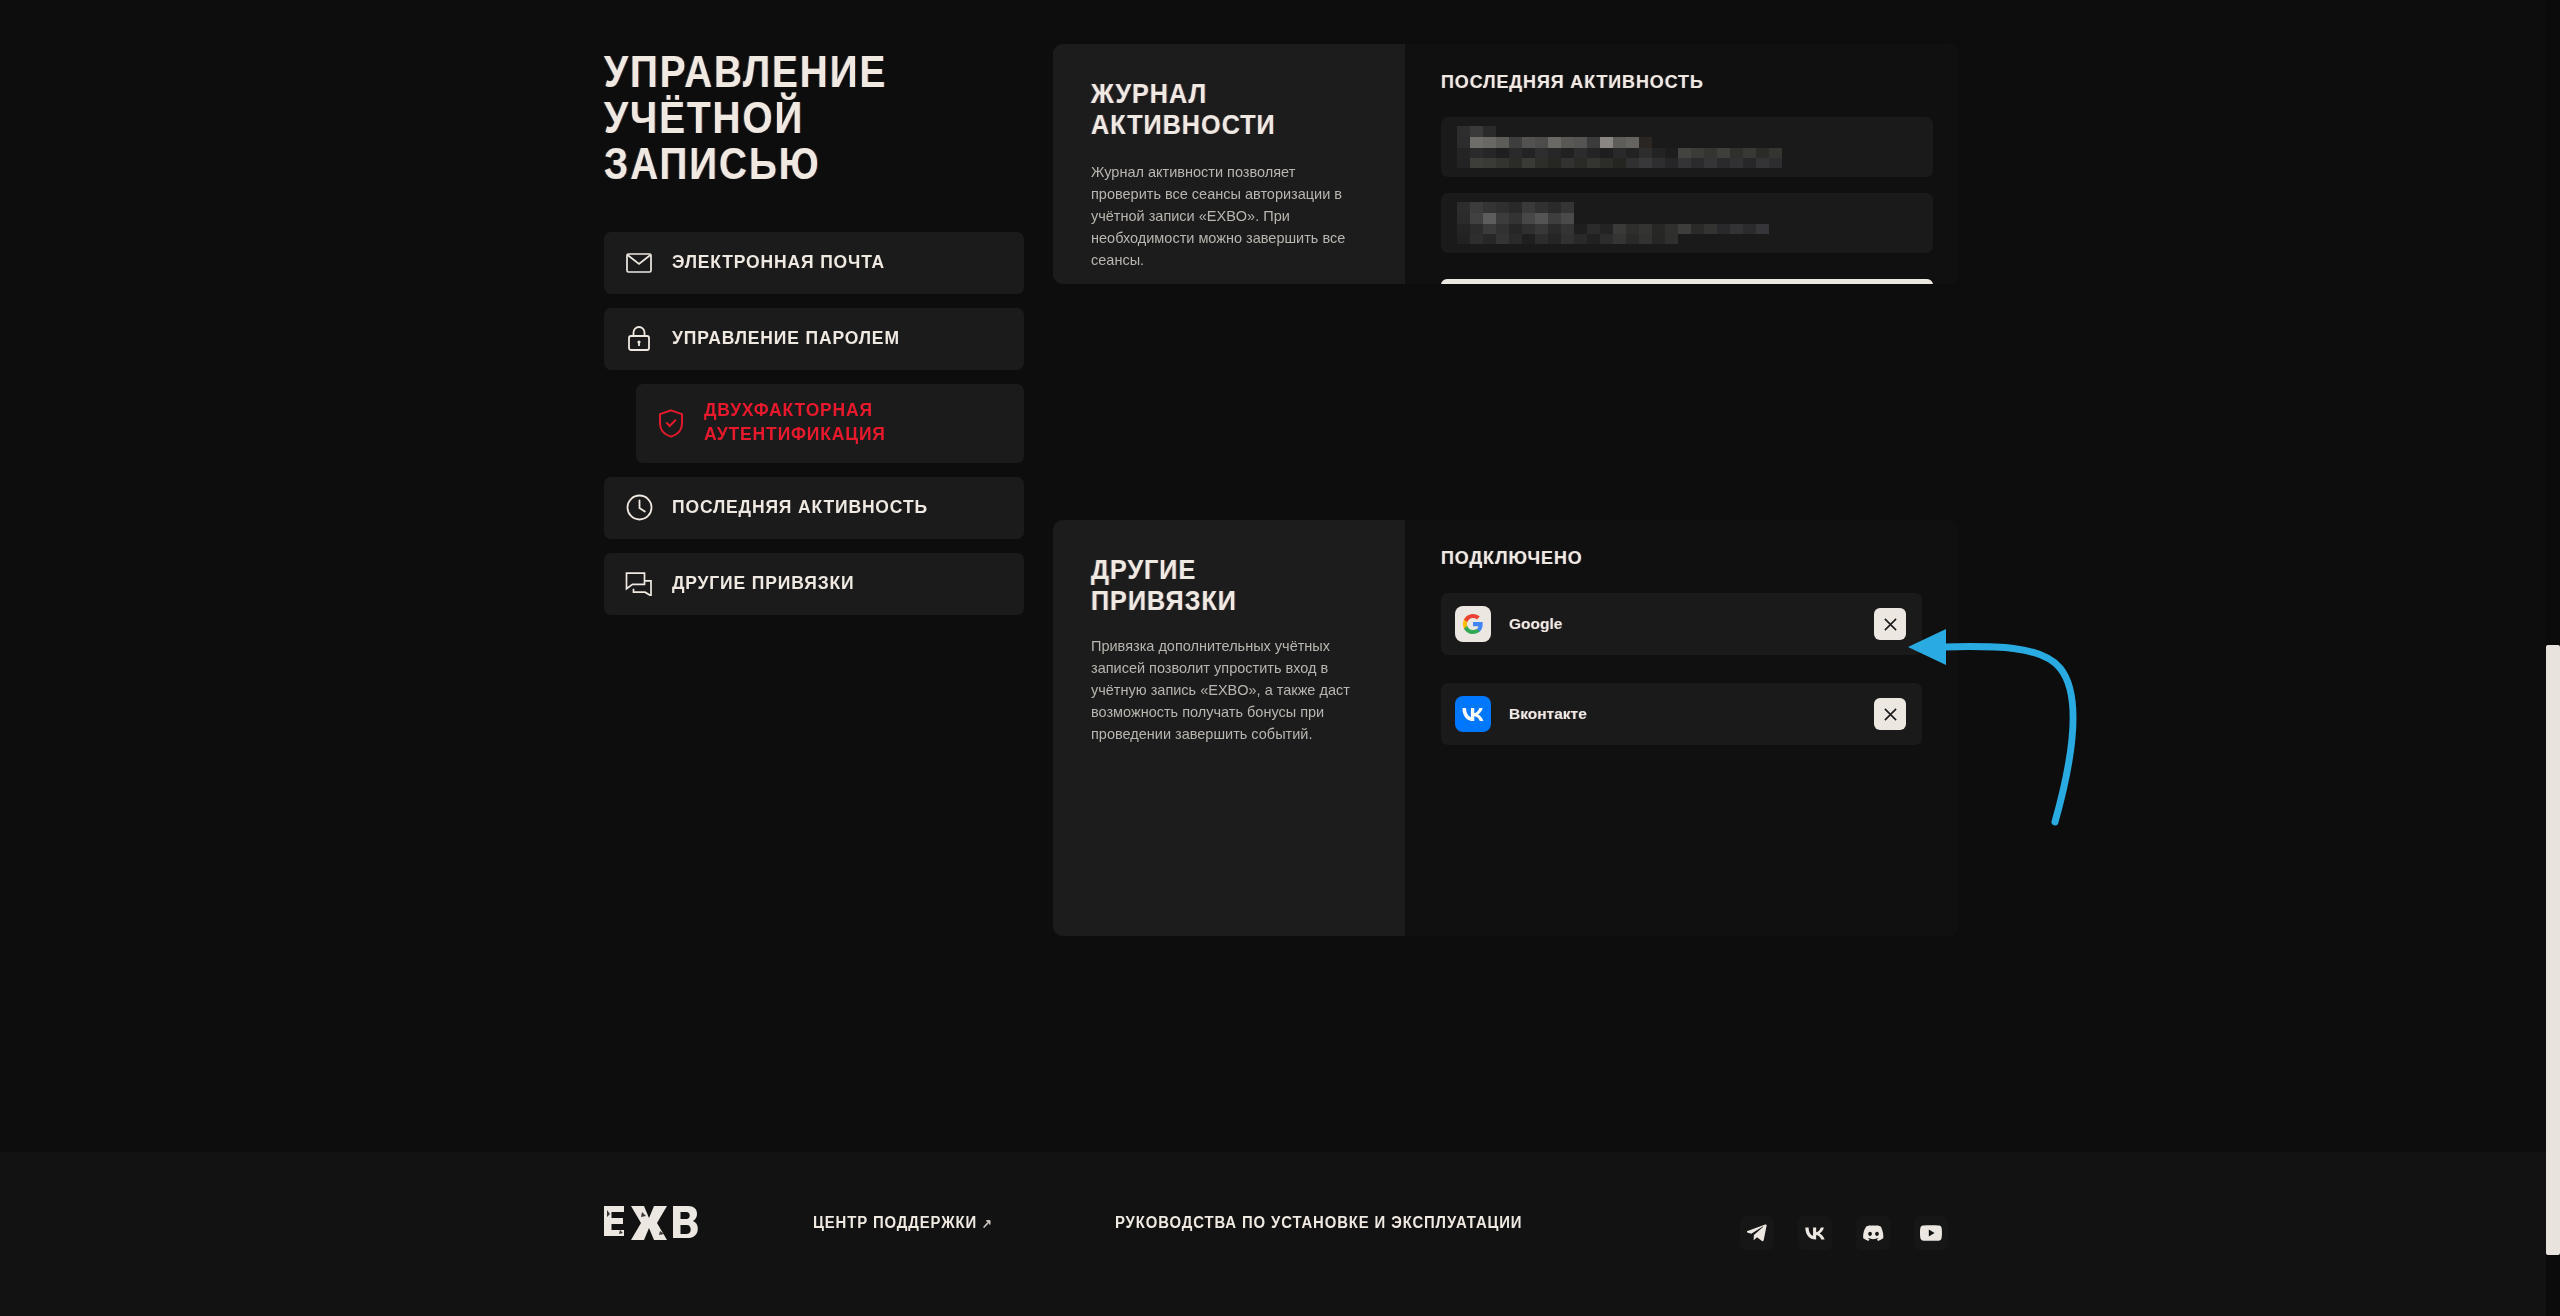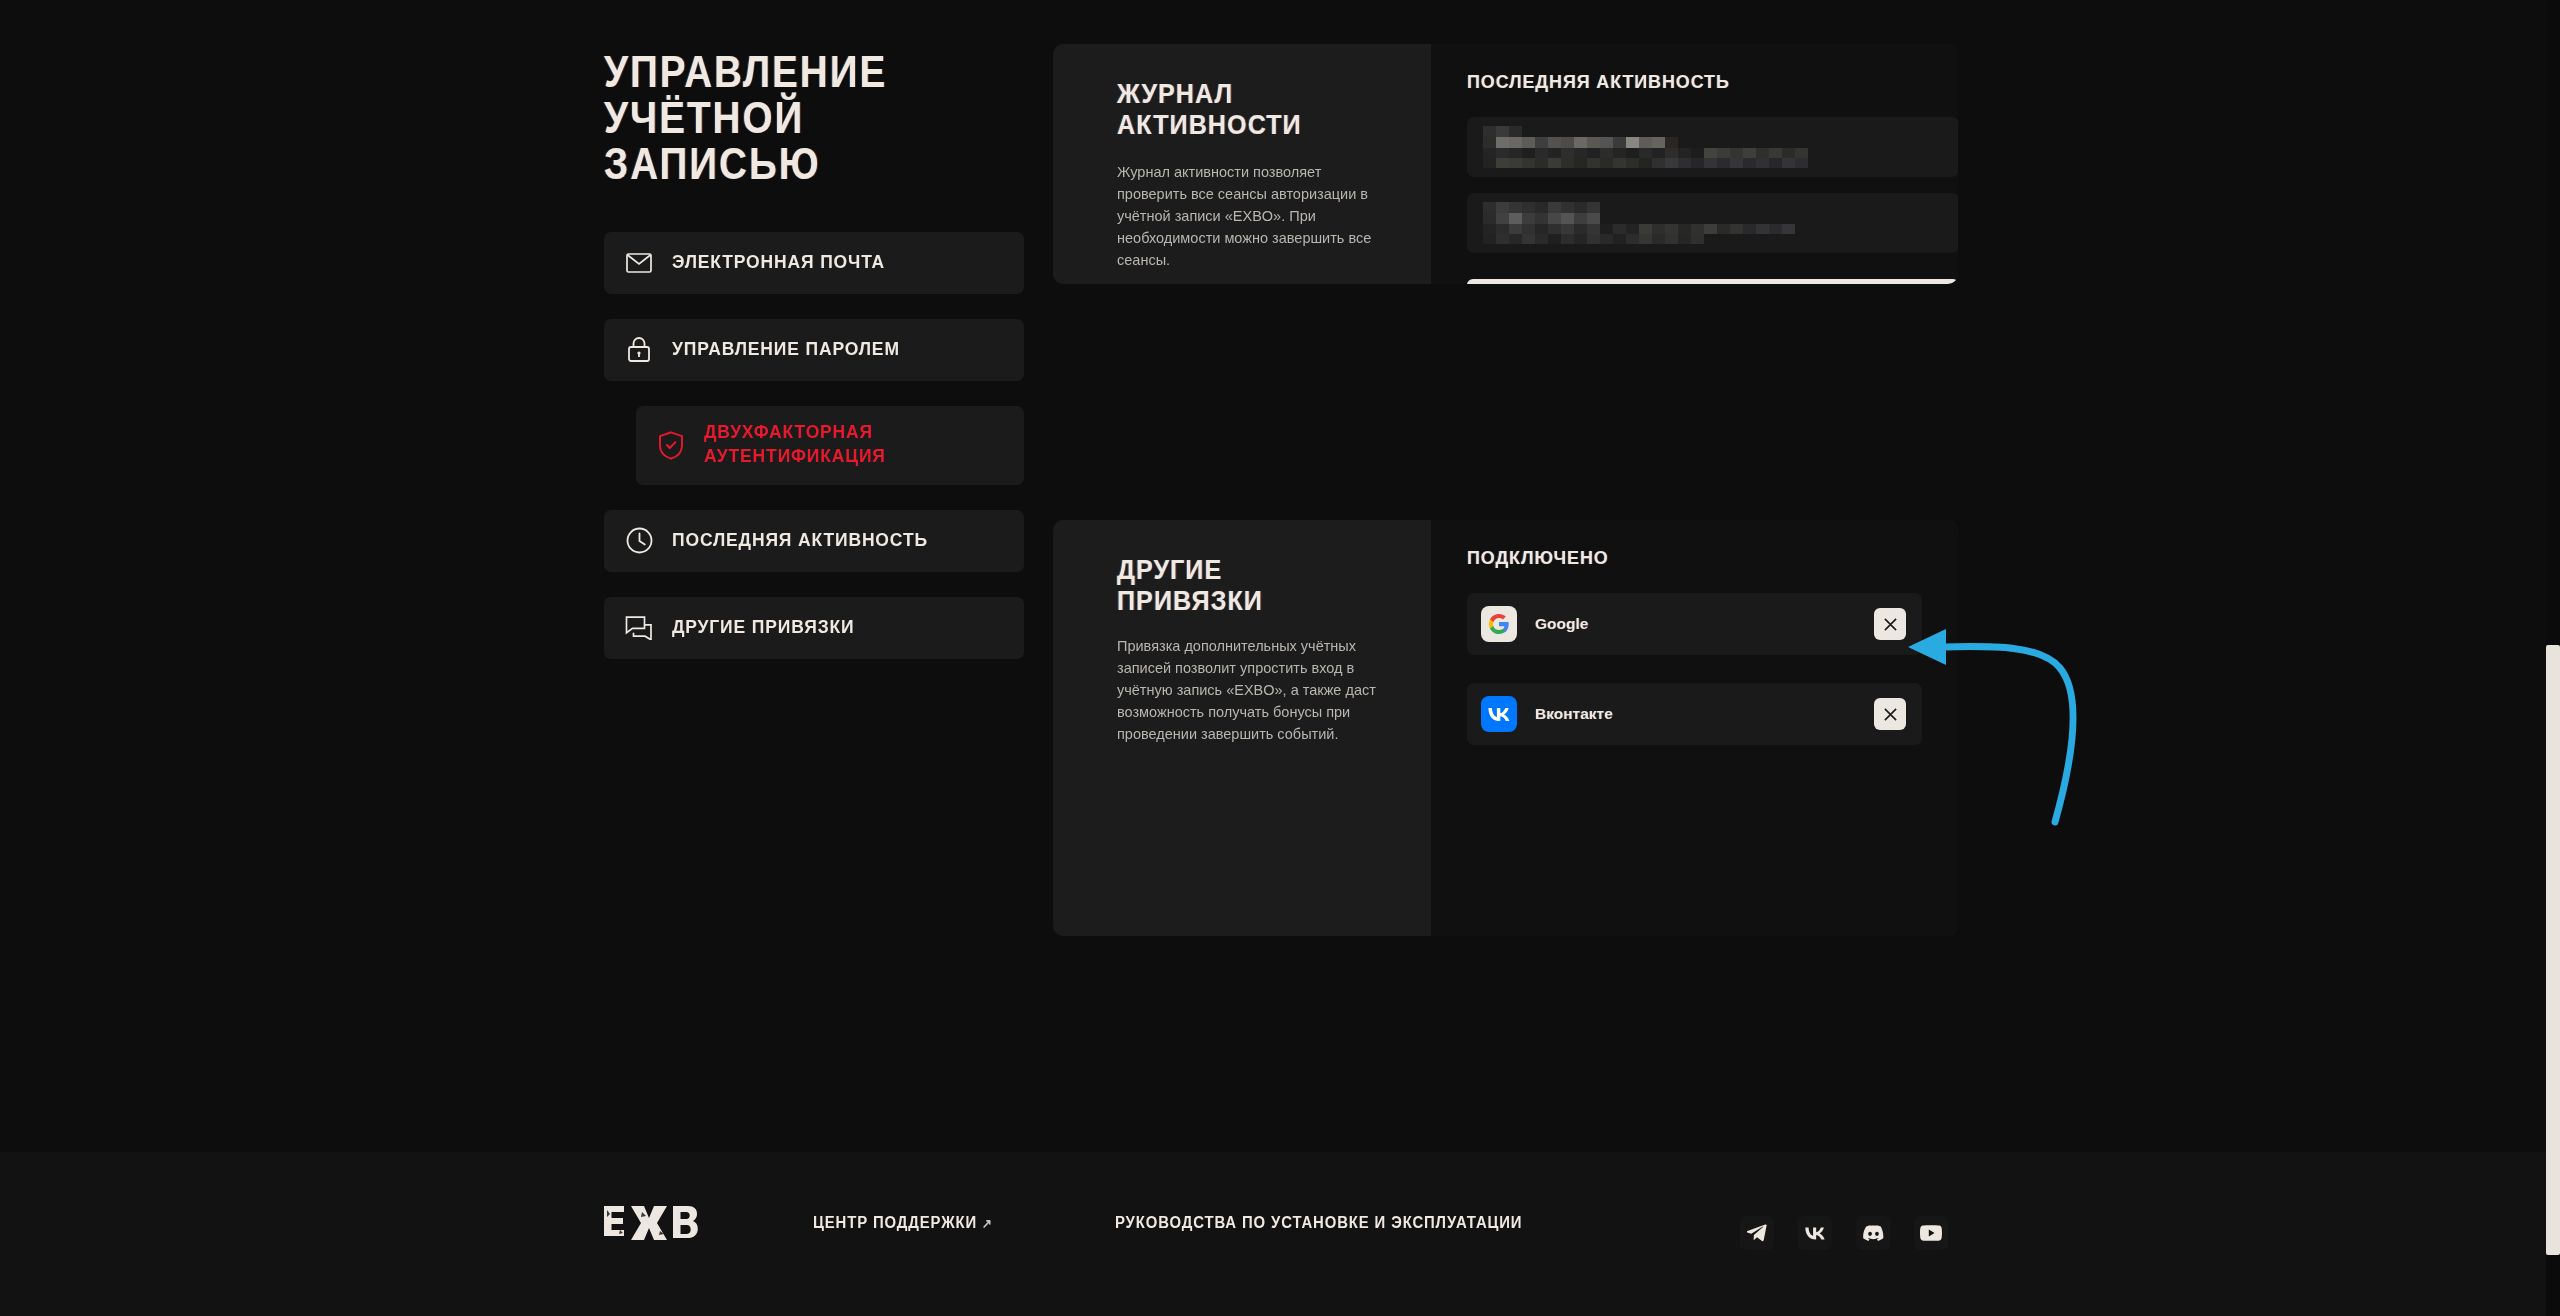--- a/index.html
+++ b/index.html
@@ -25,21 +25,21 @@
     font-family: "Liberation Sans Narrow", "Liberation Sans", sans-serif;
     font-size: 44px; line-height: 1.05; font-weight: 700;
     letter-spacing: 2.2px;
     color: #efe9e2;
     text-transform: uppercase;
     transform: scaleX(0.88); transform-origin: left top;
     text-shadow: 1px 0 0 rgba(255,120,60,.35), -1px 0 0 rgba(60,160,255,.35);
     white-space: pre-line;
   }
 
-  .nav-list { margin-top: 44px; display: flex; flex-direction: column; gap: 25px; }
+  .nav-list { margin-top: 44px; display: flex; flex-direction: column; gap: 14px; }
   .nav-item {
     position: relative;
     background: #1b1b1b;
     border-radius: 7px;
     min-height: 62px;
     display: flex; align-items: center; gap: 18px;
     padding: 12px 20px;
     cursor: pointer;
   }
   .nav-item.tall { min-height: 79px; align-items: center; margin-left: 32px; }
@@ -52,21 +52,20 @@
   }
   .nav-item.active .nav-label { color: #e8192c; }
 
   
   .card {
     position: absolute;
     background: #1c1c1c;
     border-radius: 10px;
     overflow: hidden;
     display: flex;
-    padding-left: 26px;
   }
   #card-journal { left: 1053px; top: 44px; width: 905px; height: 240px; }
   #card-links   { left: 1053px; top: 520px; width: 905px; height: 416px; }
 
   .card-left {
     width: 352px; flex: 0 0 352px; background: #1c1c1c;
     padding: 34px 32px 30px 38px;
   }
   .card-right {
     flex: 1 1 auto; background: #101010;

